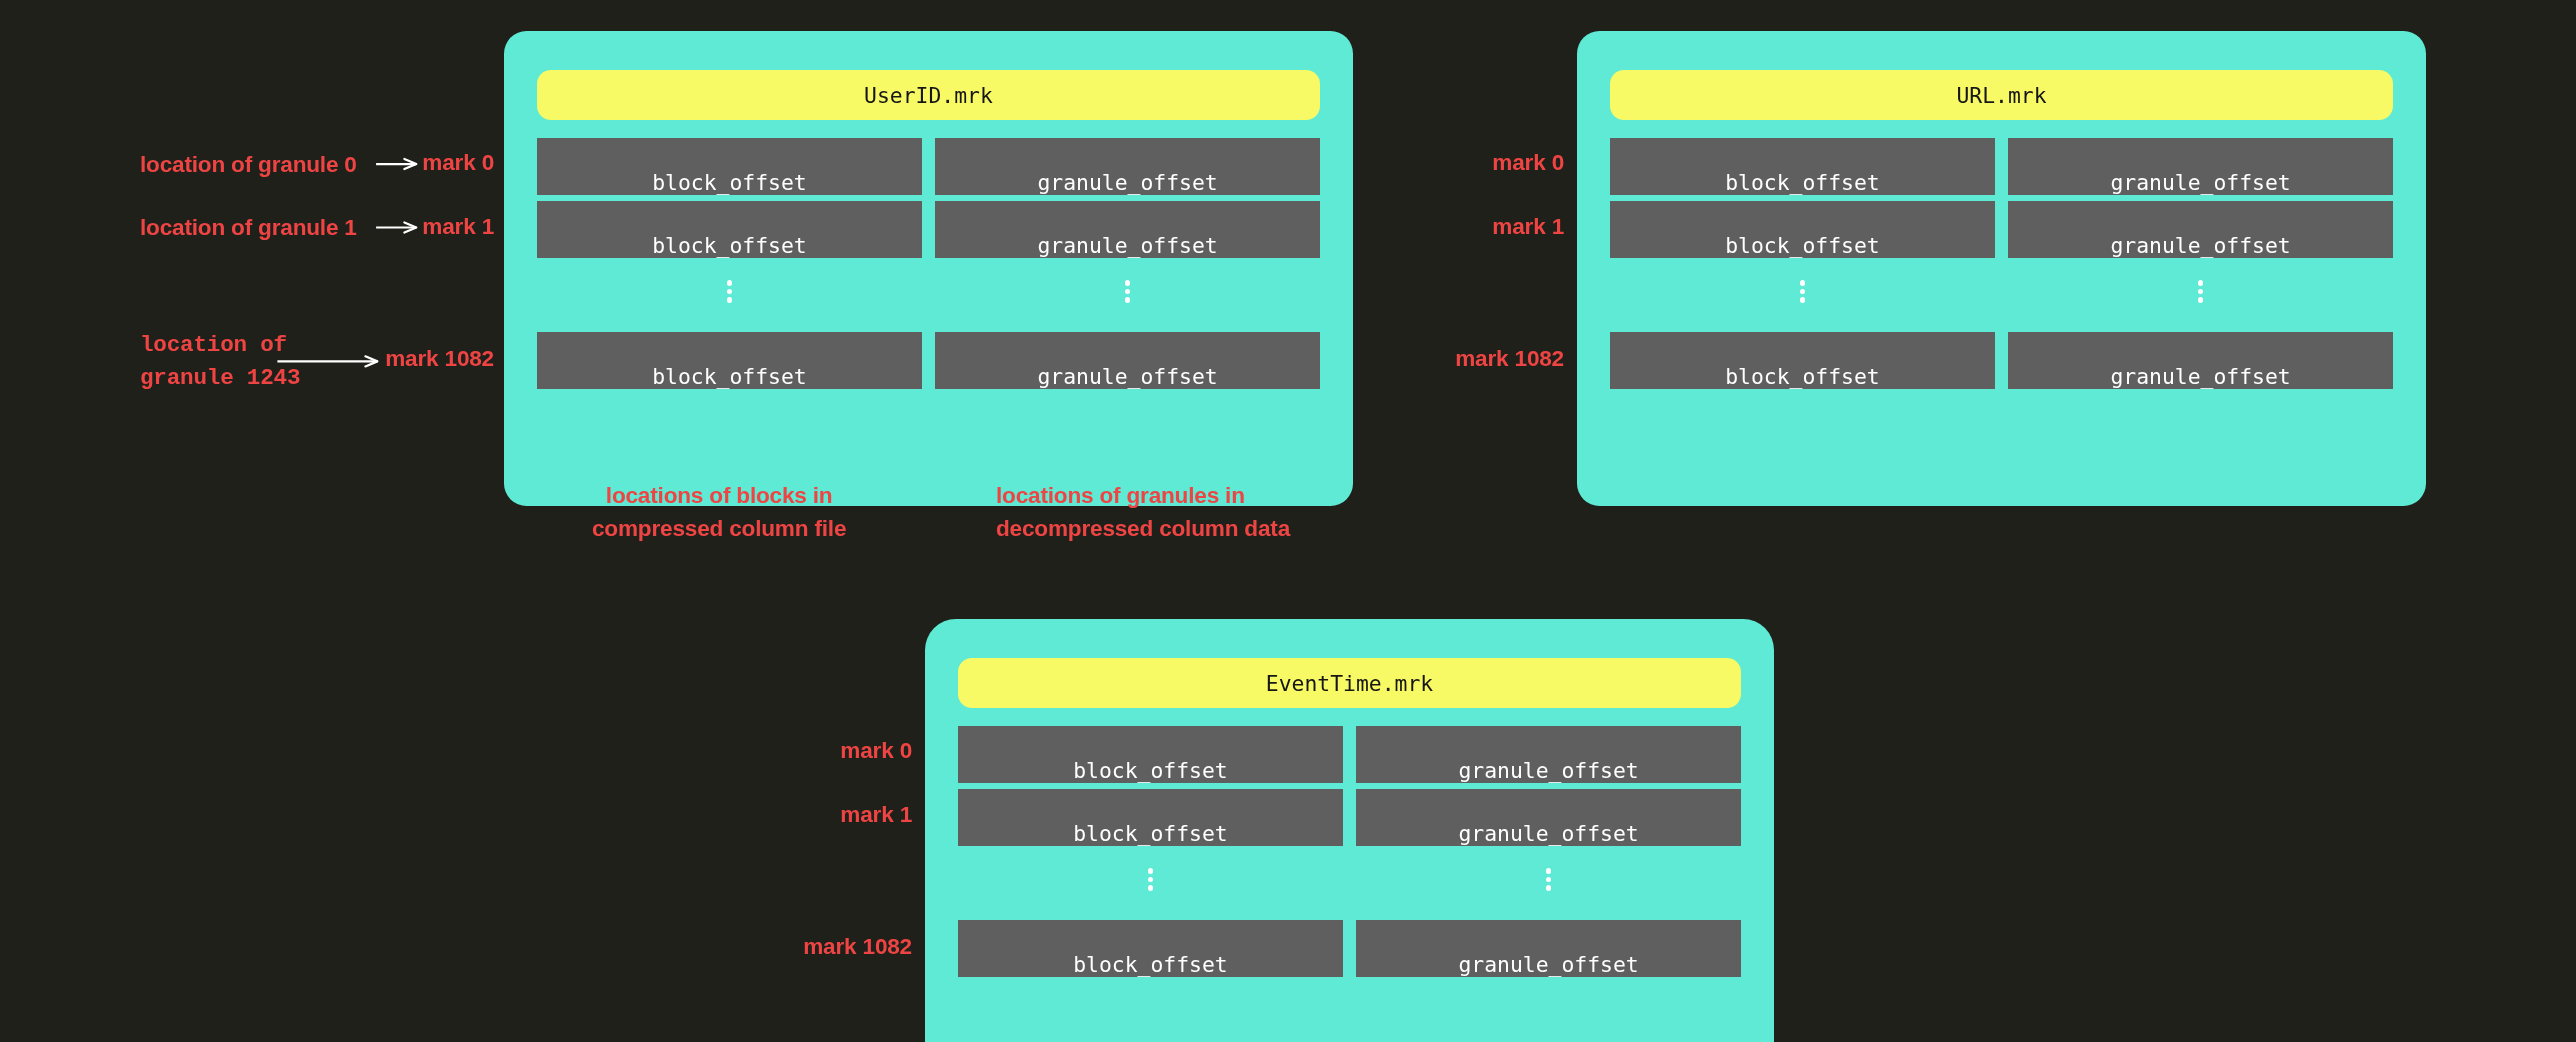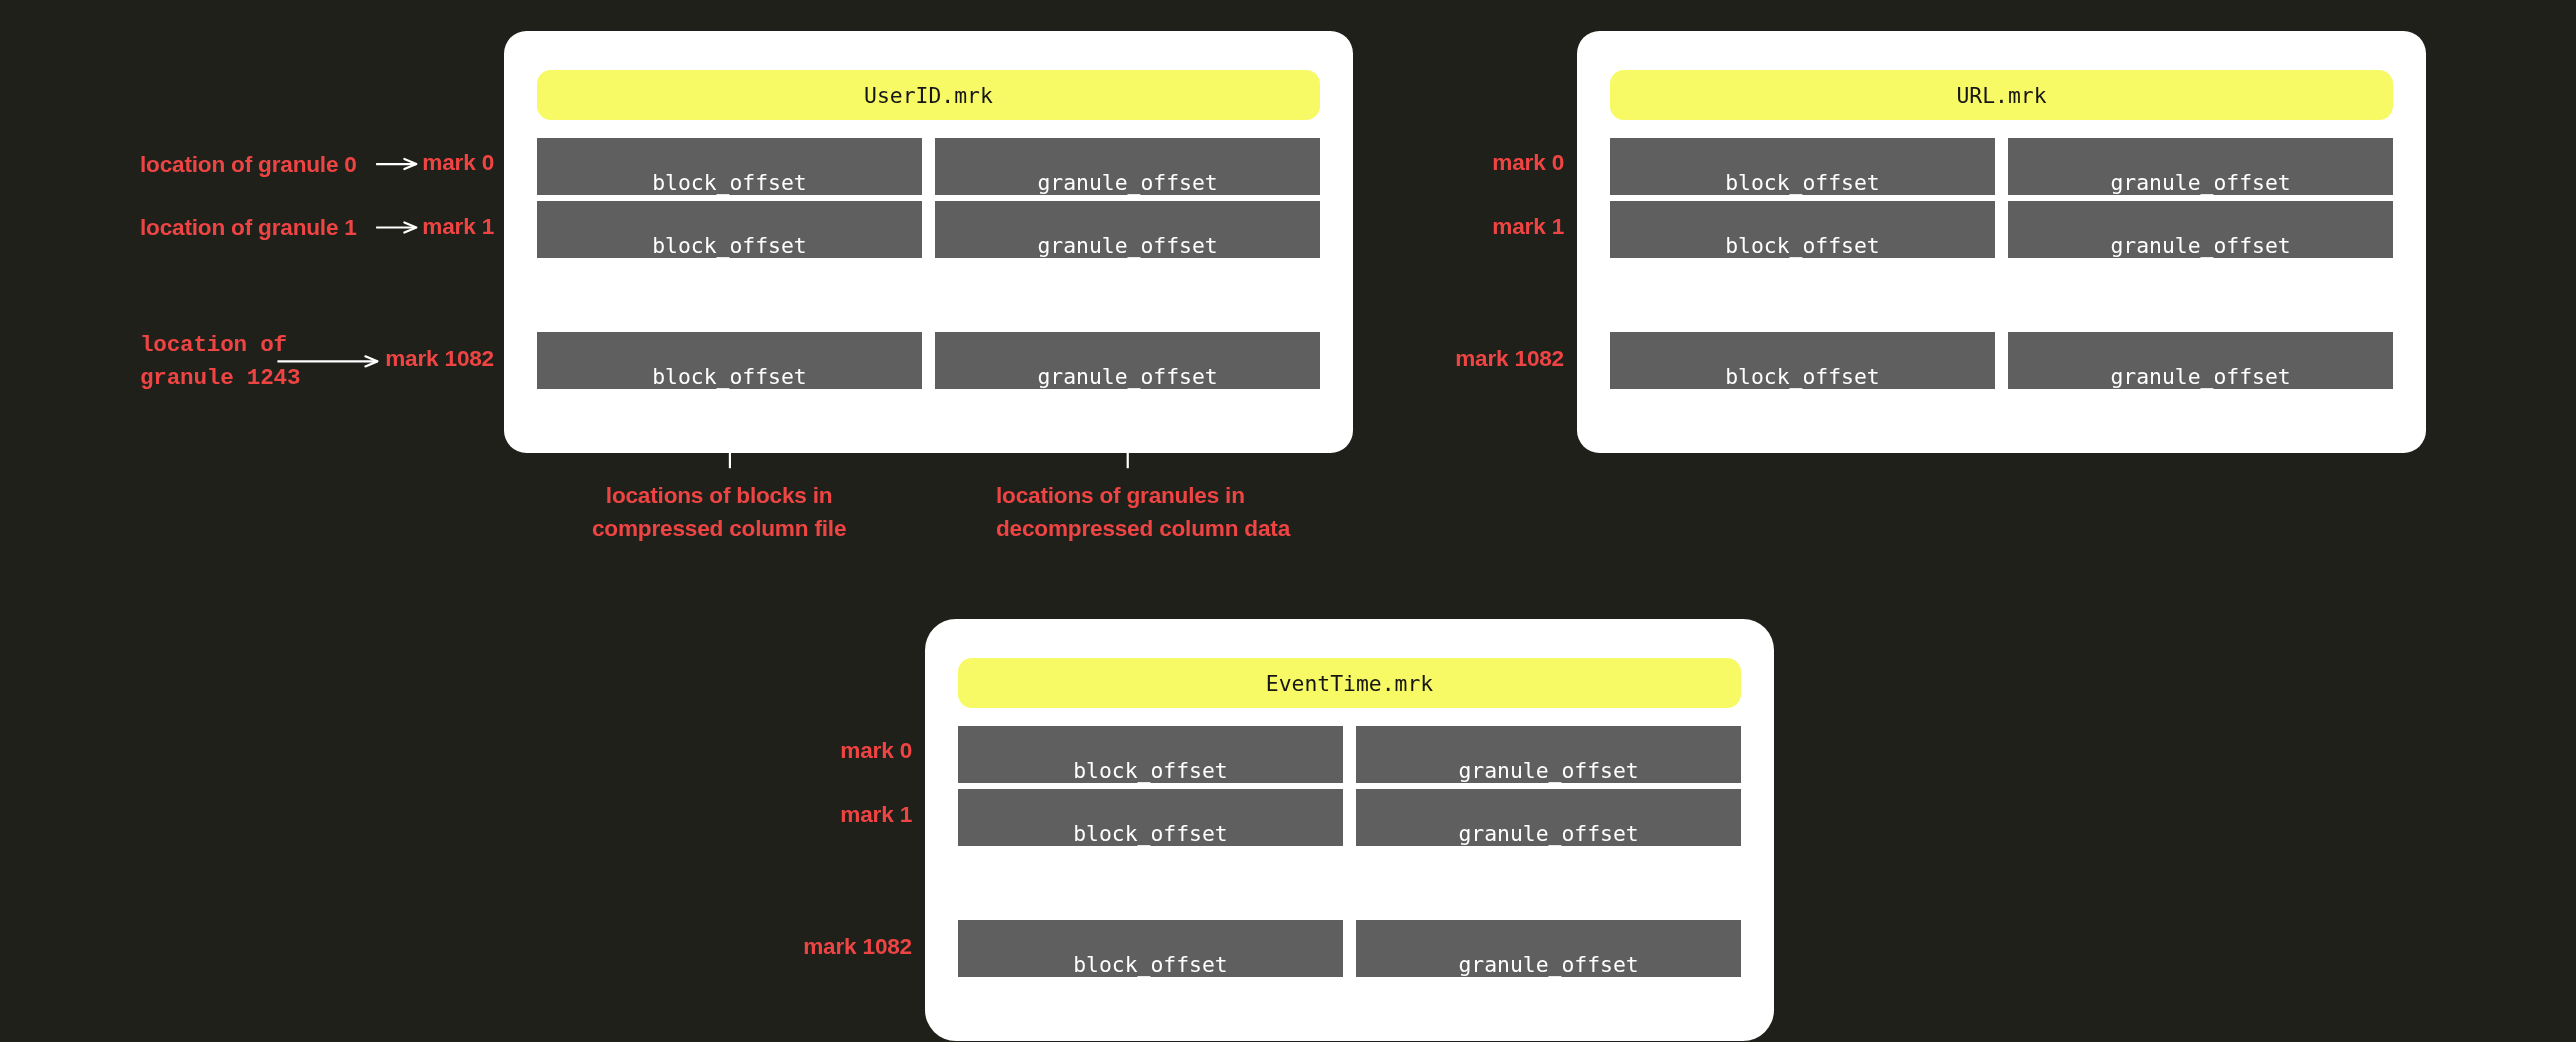--- a/index.html
+++ b/index.html
@@ -6,23 +6,23 @@
   #canvas{
     position:relative;
     width:2576px;height:1042px;
     background:#20201a;
     overflow:hidden;
     font-family:"Liberation Sans", sans-serif;
   }
   
   .panel{
     position:absolute;
-    width:849px;height:422px;
+    width:849px;height:475px;
     box-sizing:border-box;
-    background:#ffffff;
+    background:#5eead4;
     border-radius:22.6px;
     padding:39px 33px 33px 33px;
   }
   .hdr{
     height:50px;
     border-radius:14px;
     background:#f7fa64;
     display:flex;align-items:center;justify-content:center;
     margin-bottom:17.6px;
   }

